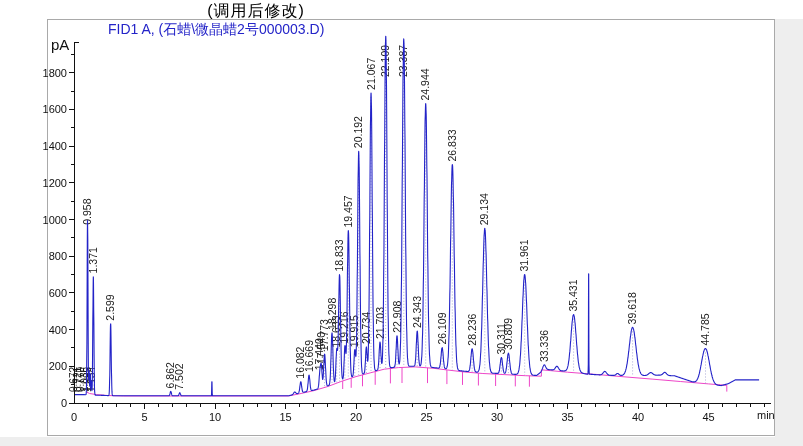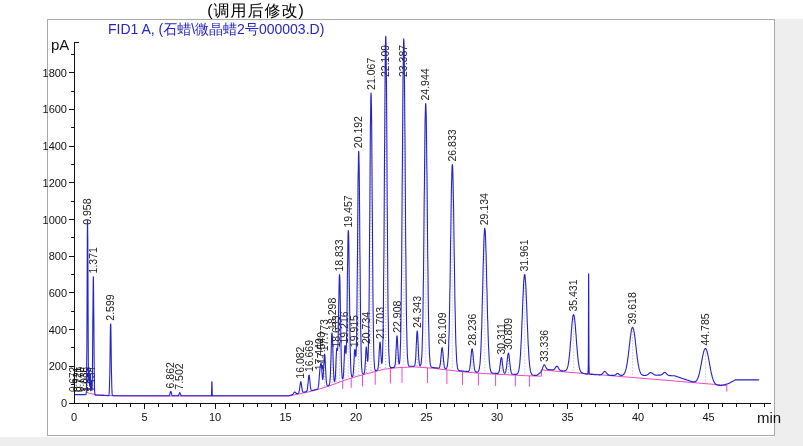--- a/index.html
+++ b/index.html
@@ -7,21 +7,21 @@
        font-family:"Liberation Sans","DejaVu Sans",sans-serif;}
   #frame{position:absolute;left:47px;top:19px;width:726px;height:415px;
          border:1px solid #a9a9a9;background:#fff;}
   #strip-bottom{position:absolute;left:0;top:437px;width:803px;height:9px;background:#eeeeee;}
   #strip-right{position:absolute;left:775px;top:19px;width:28px;height:427px;background:#eeeeee;}
   #plot{position:absolute;left:0;top:0;width:803px;height:446px;}
   #title{position:absolute;left:156px;top:1px;width:200px;text-align:center;
          font-size:16px;color:#000;letter-spacing:1px;}
   #trace-header{position:absolute;left:75px;top:21px;font-size:14px;color:#2424c8;margin-left:33px;}
   #ylab{position:absolute;left:51px;top:36px;font-size:15px;color:#111;}
-  #xlab{position:absolute;left:757px;top:409px;font-size:15px;color:#111;}
+  #xlab{position:absolute;left:757px;top:409px;font-size:11px;color:#111;}
   svg text{font-family:"Liberation Sans","DejaVu Sans",sans-serif;}
 </style>
 </head>
 <body>
 
 <div id="frame"></div>
 <div id="strip-bottom"></div>
 <div id="strip-right"></div>
 
 <svg id="plot" viewBox="0 0 803 446" xmlns="http://www.w3.org/2000/svg">

